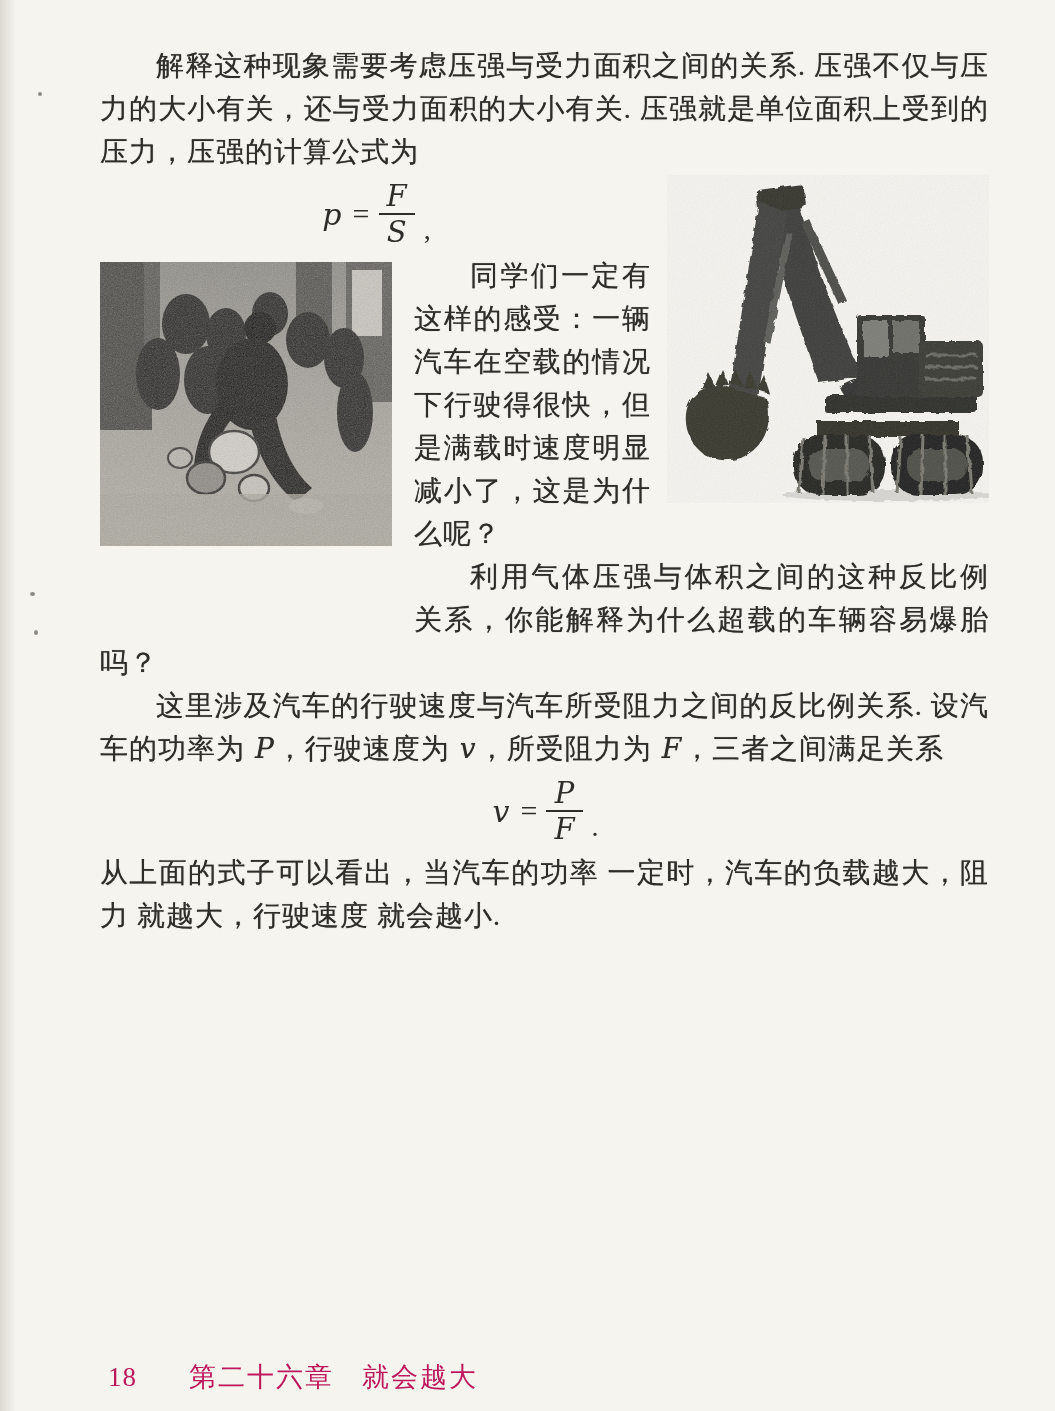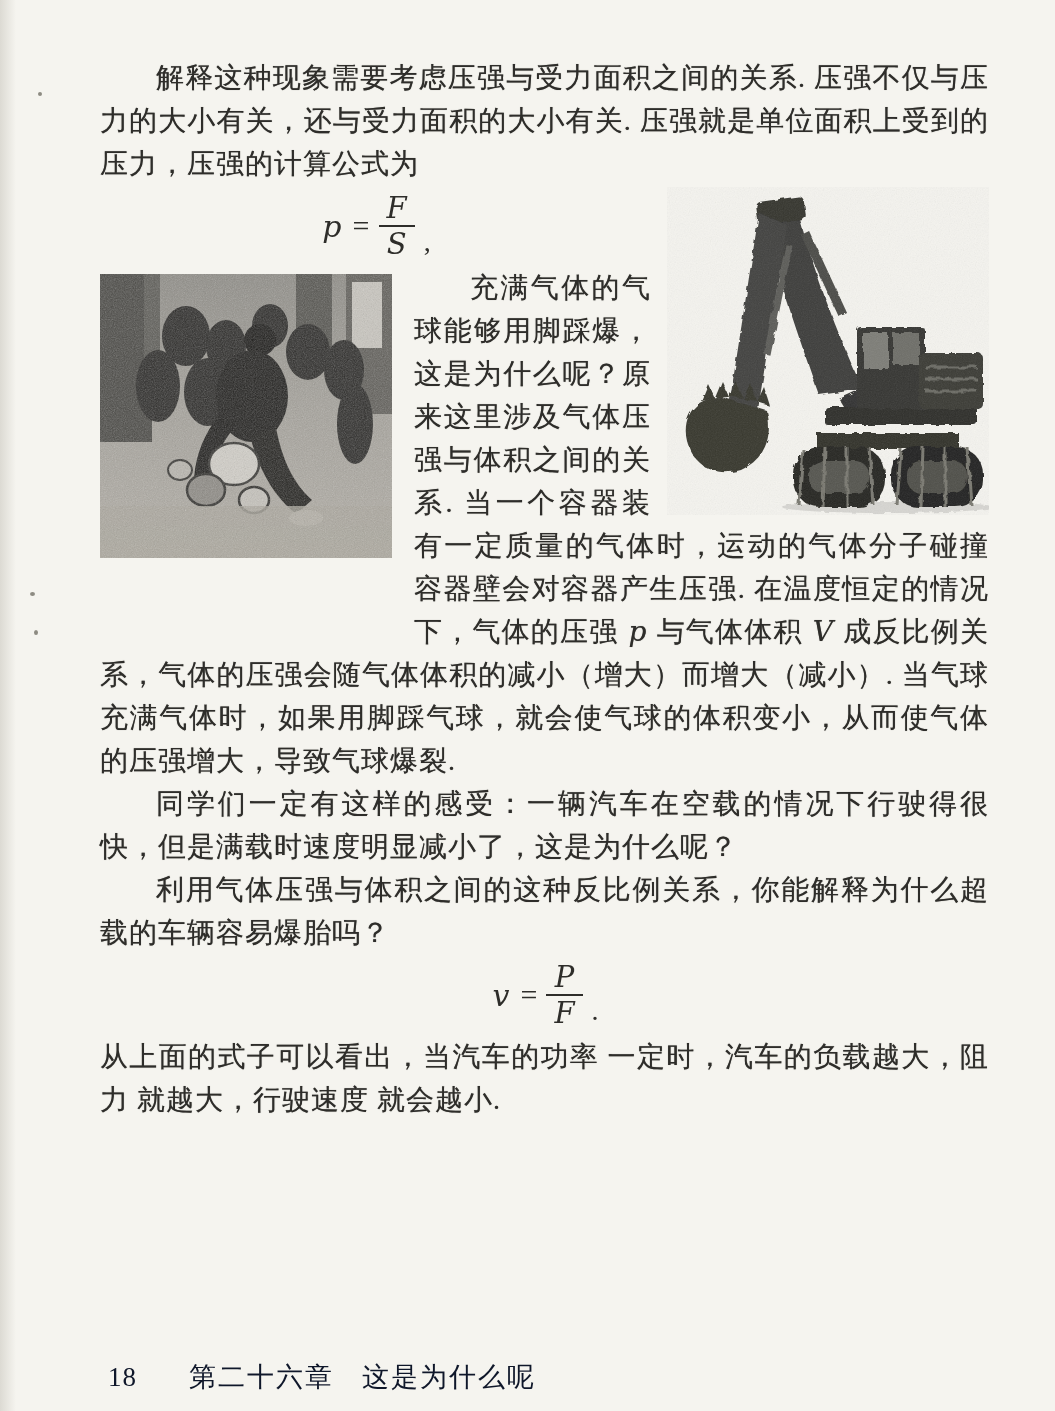--- a/index.html
+++ b/index.html
@@ -4,36 +4,36 @@
 <style>
   html,body{margin:0;padding:0;}
   body{
     width:1055px;height:1411px;position:relative;overflow:hidden;
     background:#f5f4ef;color:#2e2d2a;
     font-family:"Liberation Serif", serif;
   }
   .left-edge{position:absolute;left:0;top:0;width:16px;height:100%;
     background:linear-gradient(to right,#dcdad3,rgba(245,244,239,0));}
   .speck{position:absolute;background:#8d8b82;border-radius:50%;}
-  .page{position:absolute;inset:0;padding:44px 66px 0 100px;box-sizing:border-box;margin-top:12px;}
+  .page{position:absolute;inset:0;padding:44px 66px 0 100px;box-sizing:border-box;}
   .para{margin:0;font-size:28px;line-height:43px;text-align:justify;
     letter-spacing:1px;text-shadow:0 0 .7px rgba(46,45,42,.7);}
   .indent{text-indent:2em;}
   .v{font-family:"DejaVu Serif", serif;font-style:italic;letter-spacing:0;padding:0 2px;}
   .formula{margin:8px 0 6px;text-align:center;line-height:normal;font-size:30px;}
   .feq{display:inline-flex;align-items:center;gap:9px;}
   .frac{display:inline-flex;flex-direction:column;align-items:center;line-height:1.05;font-size:29px;}
   .num{padding:0 8px 2px;}
   .den{border-top:2.6px solid #2e2d2a;padding:2px 8px 0;}
   .ftail{font-size:28px;align-self:flex-end;padding-bottom:2px;}
   .float-right-img{float:right;width:322px;height:328px;margin:2px 0 8px 16px;}
   .float-left-img{float:left;width:292px;height:284px;margin:8px 22px 92px 0;}
   .float-right-img svg,.float-left-img svg{width:100%;height:100%;display:block;}
   .page-footer{position:absolute;left:100px;bottom:16px;display:flex;align-items:baseline;
-    font-size:27px;letter-spacing:2px;color:#0f172a;}
+    font-size:27px;letter-spacing:2px;color:#be185d;}
   .page-footer .num{margin-right:44px;letter-spacing:1px;}
   .page-footer .chap{margin-right:28px;text-align:right;}
 </style>
 </head>
 <body>
 
 <div class="left-edge"></div>
 <div class="speck" style="left:38px;top:92px;width:4px;height:4px;"></div>
 <div class="speck" style="left:30px;top:592px;width:5px;height:4px;"></div>
 <div class="speck" style="left:34px;top:630px;width:4px;height:5px;"></div>
@@ -164,37 +164,37 @@
       <ellipse cx="134" cy="190" rx="25" ry="21" fill="#d2cfc8" stroke="#3a3936" stroke-width="2.5"></ellipse>
       <ellipse cx="106" cy="216" rx="19" ry="16" fill="#8e8b85" stroke="#343330" stroke-width="2.5"></ellipse>
       <ellipse cx="154" cy="226" rx="15" ry="13" fill="#c6c3bc" stroke="#343330" stroke-width="2.5"></ellipse>
       <ellipse cx="80" cy="196" rx="12" ry="10" fill="#b9b6af" stroke="#3a3936" stroke-width="2"></ellipse>
 
       <rect x="0" y="232" width="292" height="52" fill="#aba79e" opacity="0.8"></rect>
       <rect width="292" height="284" filter="url(#pgrain)" opacity="0.75"></rect>
     </svg>
   </div>
 
-  <p class="para indent">充满气体的气球能够用脚踩爆，这是为什么呢？原来这里涉及气体压强与体积之间的关系. 当一个容器装有一定质量的气体时，运动的气体分子碰撞容器壁会对容器产生压强. 在温度恒定的情况下，气体的压强 <i class="v">p</i> 与气体体积 <i class="v">V</i> 成反比例关系，气体的压强会随气体体积的减小（增大）而增大（减小）. 当气球充满气体时，如果用脚踩气球，就会使气球的体积变小，从而使气体的压强增大，导致气球爆裂.</p>
   <p class="para indent">同学们一定有这样的感受：一辆汽车在空载的情况下行驶得很快，但是满载时速度明显减小了，这是为什么呢？</p>
   <p class="para indent">利用气体压强与体积之间的这种反比例关系，你能解释为什么超载的车辆容易爆胎吗？</p>
+  <p class="para indent">这里涉及汽车的行驶速度与汽车所受阻力之间的反比例关系. 设汽车的功率为 <i class="v">P</i>，行驶速度为 <i class="v">v</i>，所受阻力为 <i class="v">F</i>，三者之间满足关系</p>
 
   <p class="formula">
     <span class="feq">
       <span class="v">v</span>
       <span>=</span>
       <span class="frac">
         <span class="num v">P</span>
         <span class="den v">F</span>
       </span>
       <span class="ftail">.</span>
     </span>
   </p>
 
   <p class="para">从上面的式子可以看出，当汽车的功率  一定时，汽车的负载越大，阻力  就越大，行驶速度  就会越小.</p>
 
   <div class="page-footer">
     <span class="num">18</span>
     <span class="chap">第二十六章</span>
-    <span class="sect">这是为什么呢</span>
+    <span class="sect">就会越大</span>
   </div>
 
 </div>
 
 </body></html>

